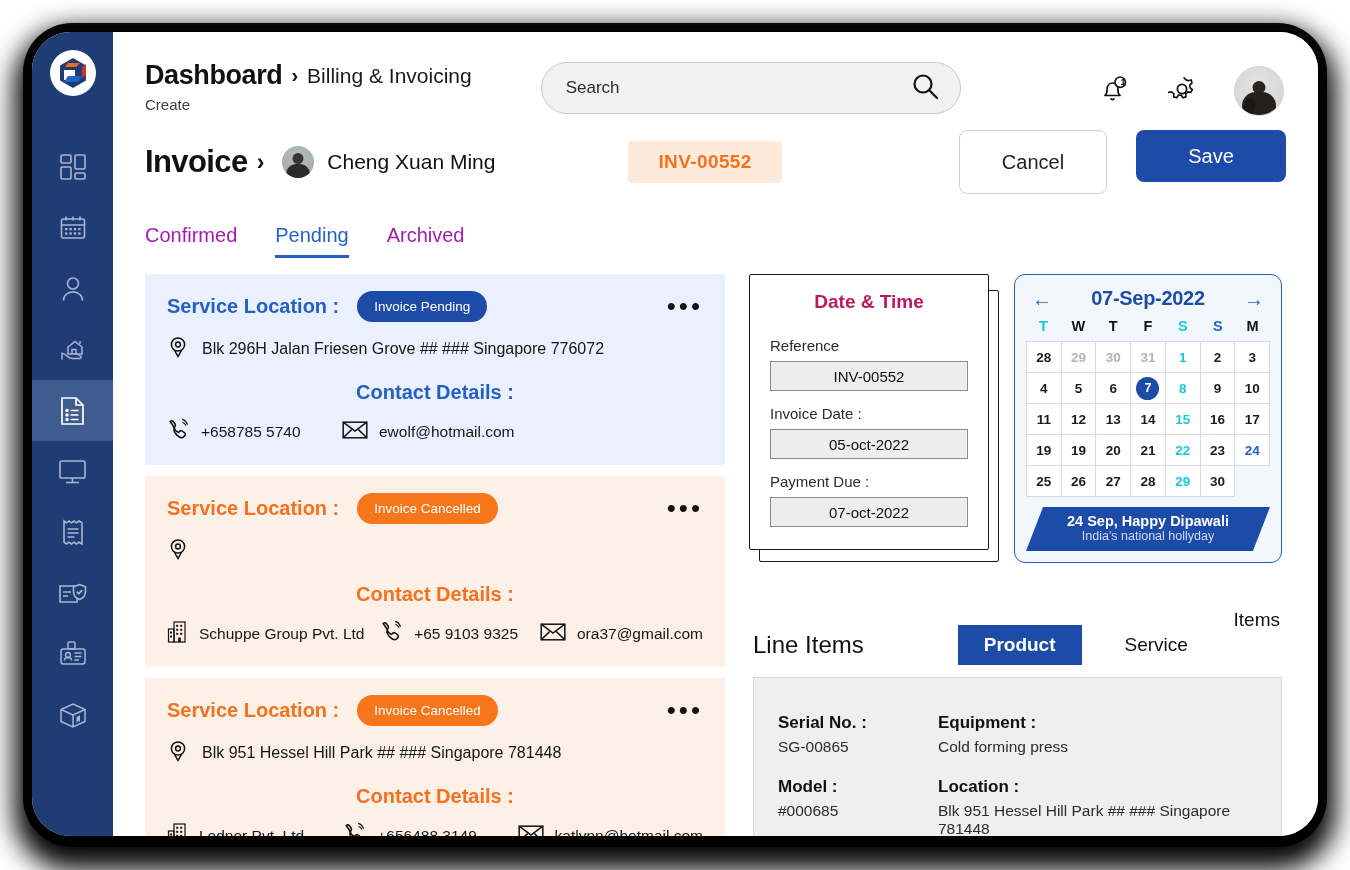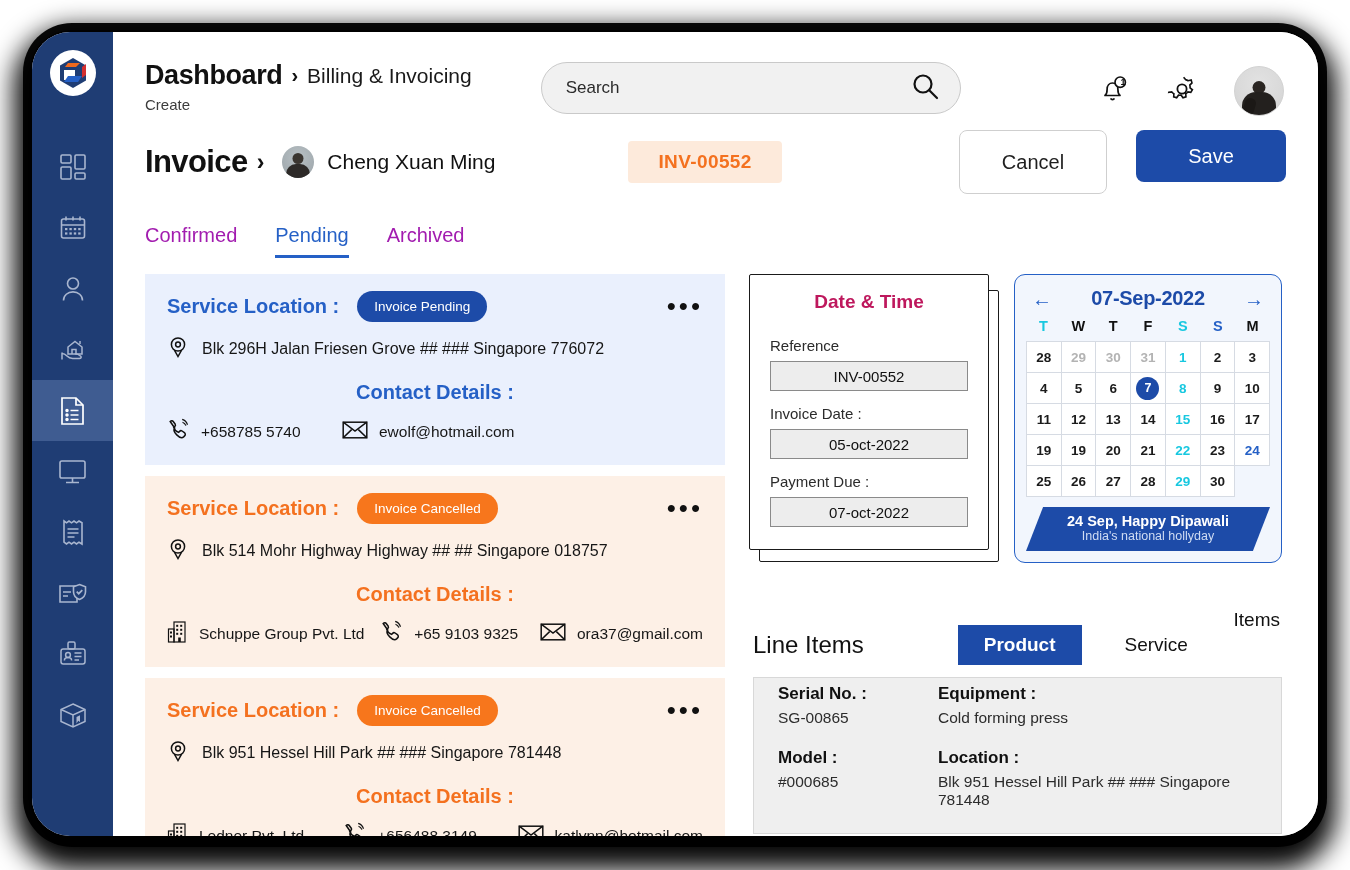--- a/index.html
+++ b/index.html
@@ -197,21 +197,21 @@
   .li-wrap { margin-top: 46px; }
   .li-items-label { text-align: right; font-size: 19px; color:#111; margin-bottom: -6px; padding-right: 2px; }
   .li-head { display: flex; align-items: center; margin-bottom: 12px; }
   .li-title { font-size: 24px; color:#111; }
   .li-tab { font-size: 19px; color:#111; cursor: pointer; }
   .li-tab.product { margin-left: 94px; }
   .li-tab.active { background:#1d4ba8; color:#fff; padding: 9px 26px; font-weight: 600; }
   .li-tab.service { margin-left: 43px; }
   .li-box {
     background:#efefef; border:1px solid #d8d8d8;
-    padding: 6px 24px 24px 24px;
+    padding: 35px 24px 24px 24px;
   }
   .li-grid { display: grid; grid-template-columns: 160px 1fr; row-gap: 5px; }
   .li-k { font-size: 17px; font-weight: 700; color:#111; }
   .li-v { font-size: 15.5px; color:#2c2c2c; padding-bottom: 16px; }
   .li-v.last { padding-bottom: 0; }
 </style>
 </head>
 <body>
 
 <div id="root">
@@ -475,21 +475,20 @@
               <span class="dots">•••</span>
             </div>
             <div class="svc-addr">
               <span>
                 <svg width="22" height="24" viewBox="0 0 22 24" fill="none" stroke="#111" stroke-width="1.5">
                   <circle cx="11" cy="9.5" r="6.6"></circle>
                     <circle cx="11" cy="9.5" r="2.4"></circle>
                   <path d="M7.4 15.2L11 21.5l3.6-6.3"></path>
                 </svg>
               </span>
-              <span>Blk 514 Mohr Highway Highway ## ## Singapore 018757</span>
             </div>
             <div class="cd-title">Contact Details :</div>
             <div class="cd-row">
               <div class="cd-item" style="width:240px">
                 <span>
                   <svg width="21" height="23" viewBox="0 0 21 23" fill="none" stroke="#111" stroke-width="1.2">
                     <rect x="7" y="2" width="11" height="20"></rect>
                       <rect x="1.5" y="9" width="5.5" height="13"></rect>
                     <g fill="#111" stroke="none">
                       <rect x="9.2" y="4.8" width="2" height="2"></rect>

